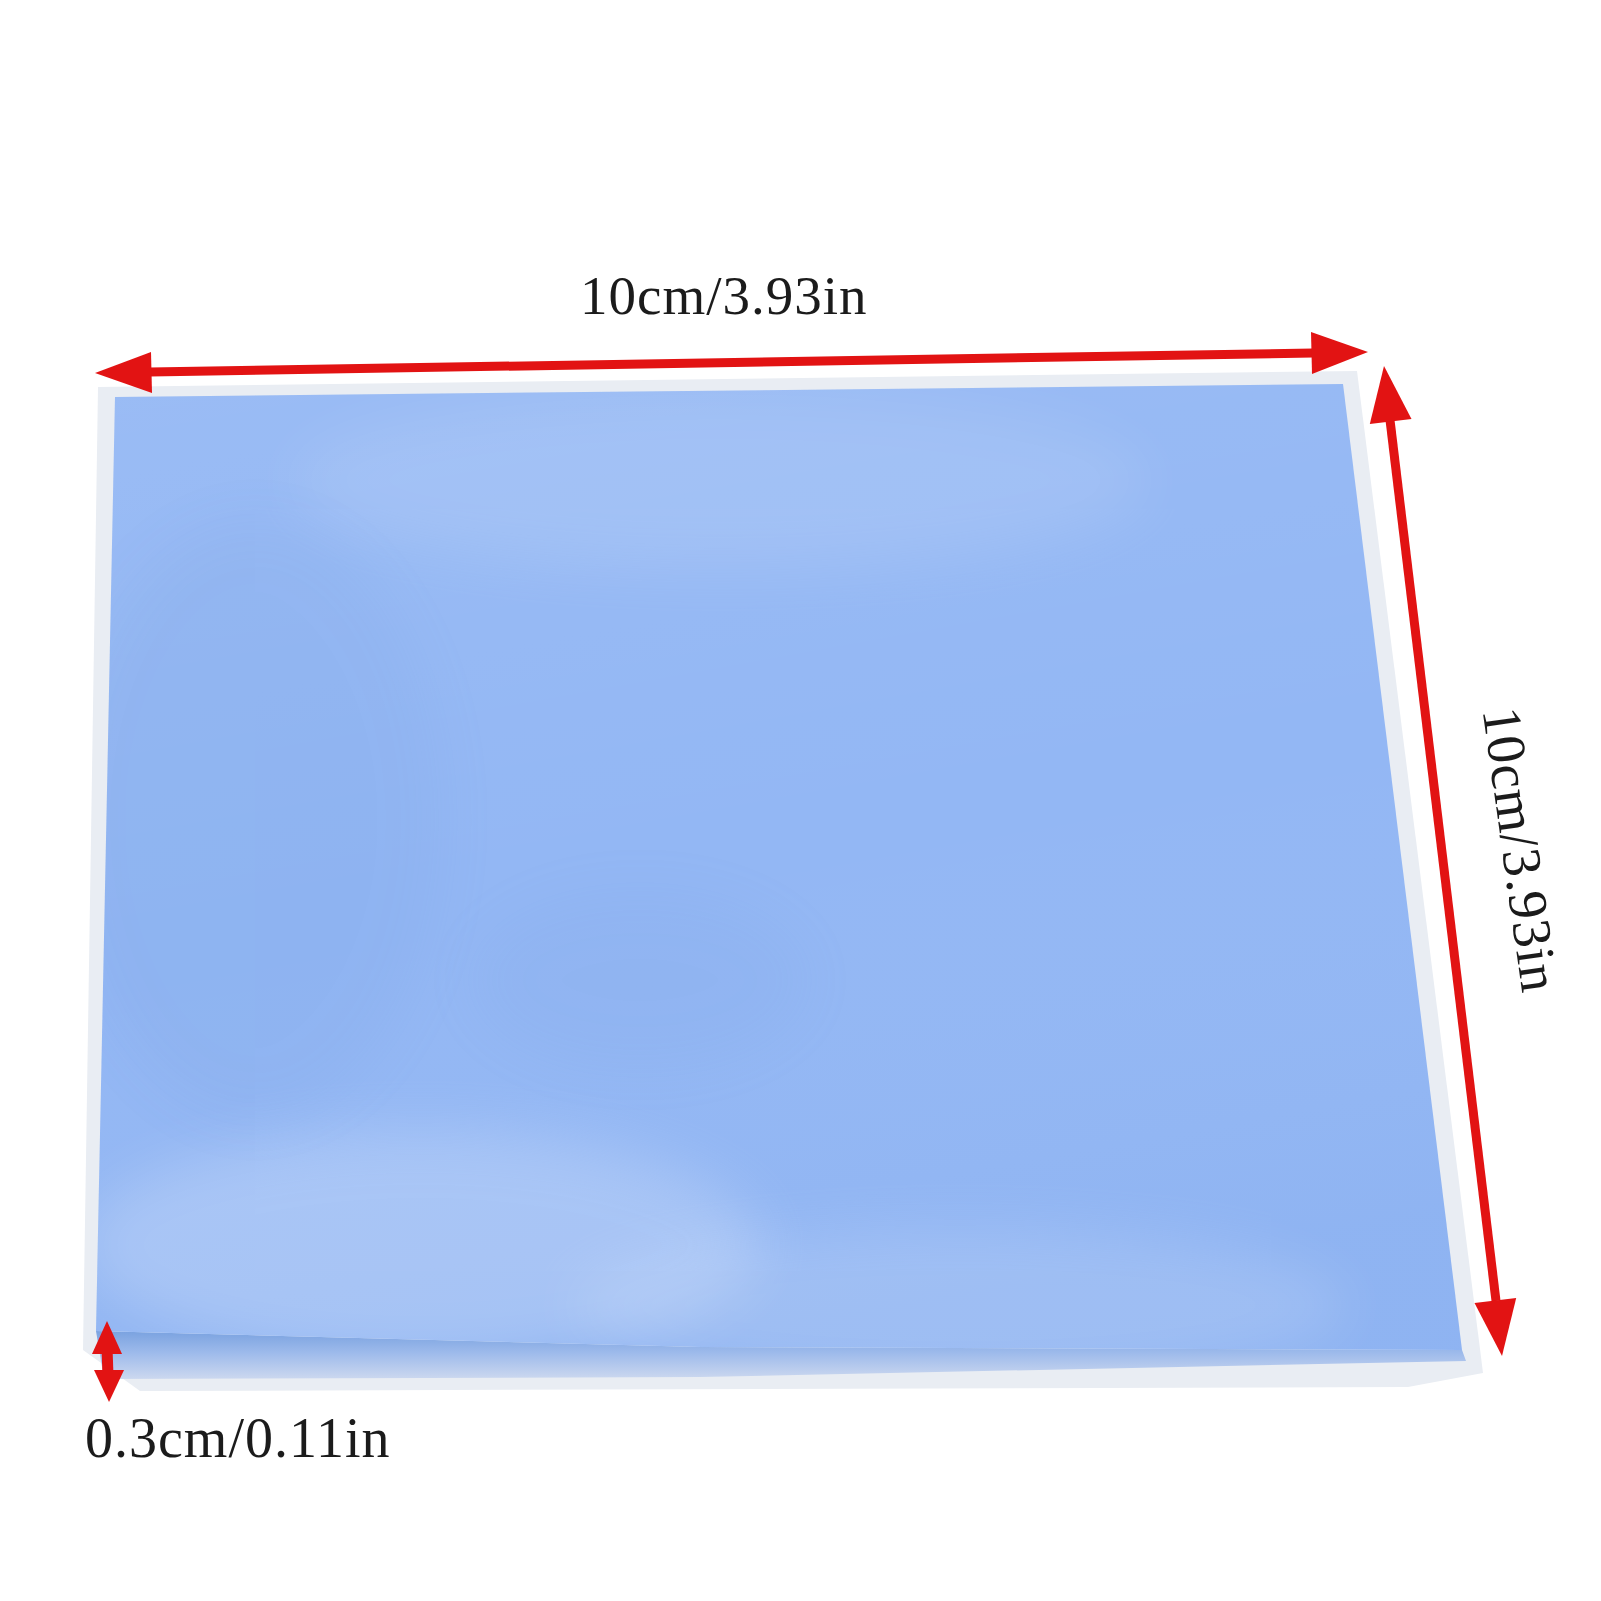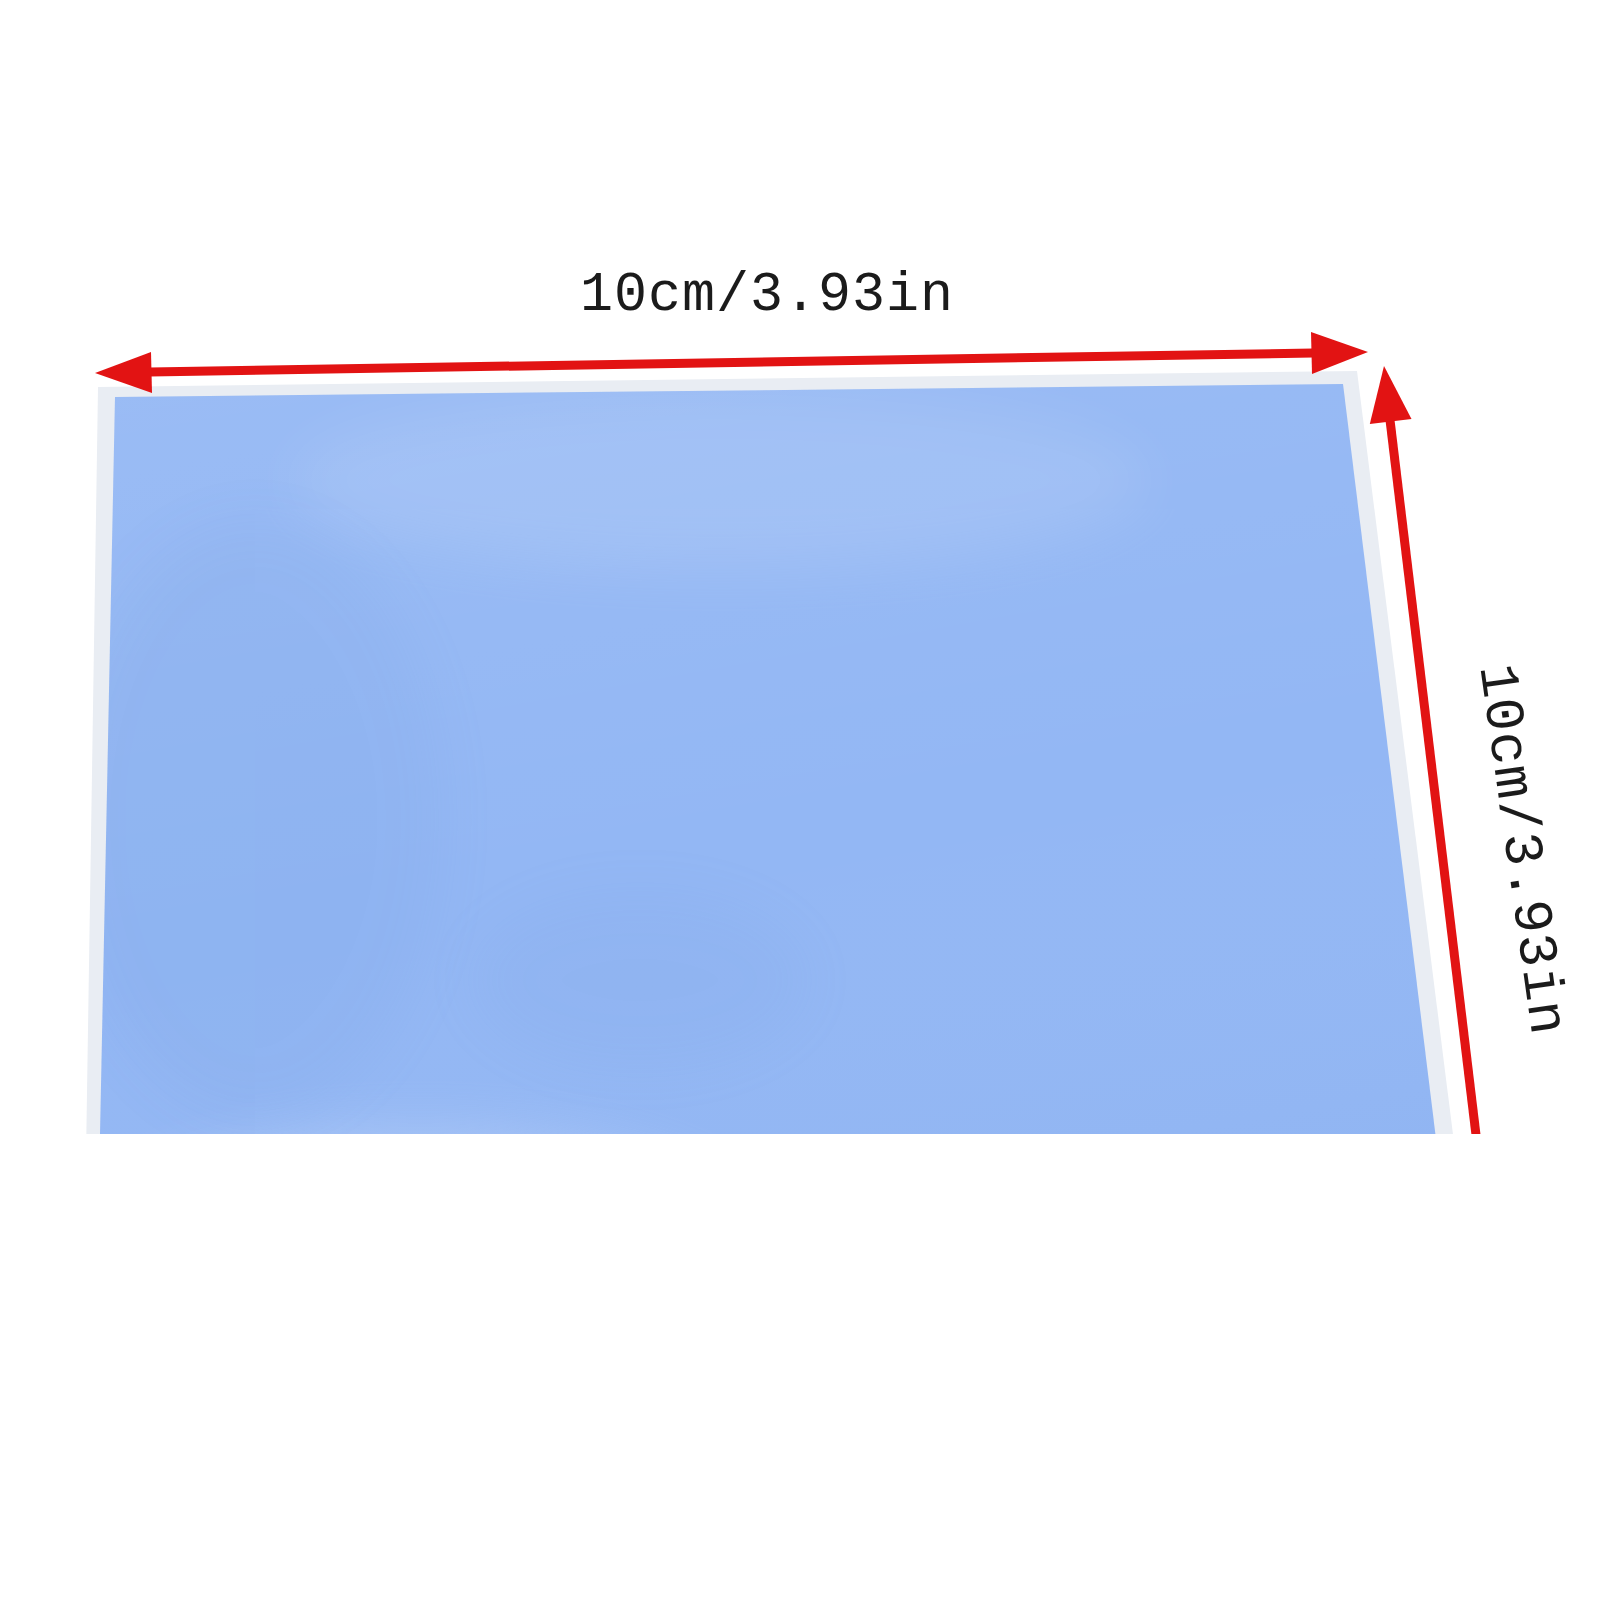--- a/index.html
+++ b/index.html
@@ -1,22 +1,22 @@
 <!DOCTYPE html>
 <html><head>
 <meta charset="utf-8">
 <style>
   html, body { margin: 0; padding: 0; background: #ffffff; }
   .stage {
     position: relative;
     width: 1601px;
-    height: 1134px;
+    height: 1601px;
     background: #ffffff;
     overflow: hidden;
-    font-family: Liberation Mono, monospace;
+    font-family: Liberation Serif, serif;
   }
   .art {
     position: absolute;
     left: 0; top: 0;
     width: 1601px; height: 1601px;
     display: block;
   }
   .dim-label {
     position: absolute;
     color: #1b1b1b;
@@ -89,13 +89,14 @@
       <line x1="107" y1="1348" x2="108" y2="1376" stroke-width="11" stroke="#e21313"></line>
       <polygon points="107,1321 92,1354 122,1354"></polygon>
       <polygon points="109,1402 94,1370 124,1370"></polygon>
     </g>
   </svg>
 
   <div class="dim-label top">10cm/3.93in</div>
 
   <div class="dim-label right">10cm/3.93in</div>
 
+  <div class="dim-label bottom">0.3cm/0.11in</div>
 </div>
 
 </body></html>

